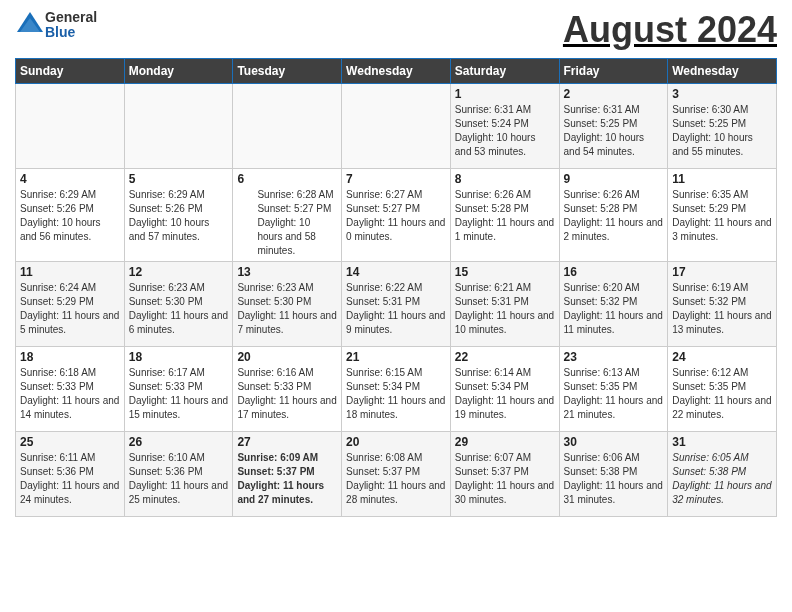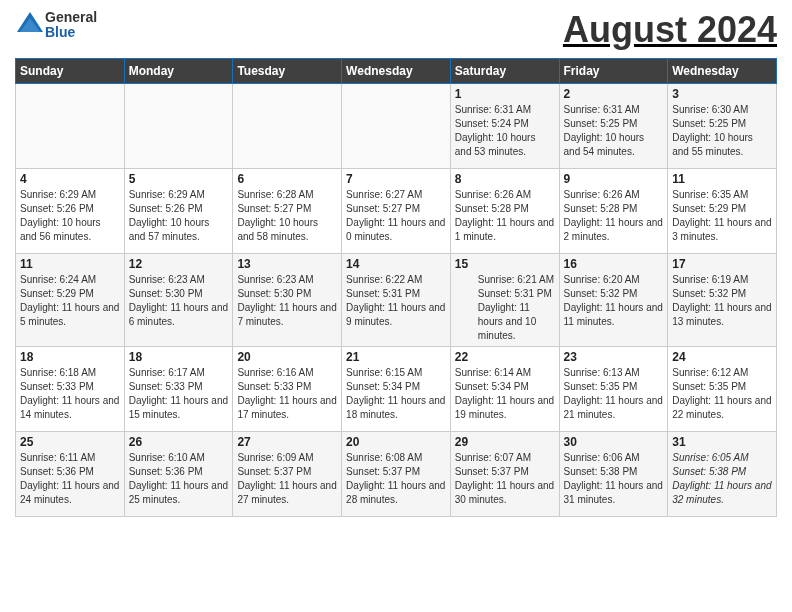--- a/index.html
+++ b/index.html
@@ -163,21 +163,21 @@
 Daylight: 10 hours and 56 minutes.</div>
         </td>
         <td>
           <span class="day-num">5</span>
           <div class="day-info" style="white-space: pre-line;">Sunrise: 6:29 AM
 Sunset: 5:26 PM
 Daylight: 10 hours and 57 minutes.</div>
         </td>
         <td>
           <span class="day-num">6</span>
-          <div class="day-info" style="white-space: pre-line;">Sunrise: 6:28 AM
+          <div class="day-info" style="white-space: pre-line; margin-left: 20px;">Sunrise: 6:28 AM
 Sunset: 5:27 PM
 Daylight: 10 hours and 58 minutes.</div>
         </td>
         <td>
           <span class="day-num">7</span>
           <div class="day-info" style="white-space: pre-line;">Sunrise: 6:27 AM
 Sunset: 5:27 PM
 Daylight: 11 hours and 0 minutes.</div>
         </td>
         <td>
@@ -219,21 +219,21 @@
 Daylight: 11 hours and 7 minutes.</div>
         </td>
         <td>
           <span class="day-num">14</span>
           <div class="day-info" style="white-space: pre-line;">Sunrise: 6:22 AM
 Sunset: 5:31 PM
 Daylight: 11 hours and 9 minutes.</div>
         </td>
         <td>
           <span class="day-num">15</span>
-          <div class="day-info" style="white-space: pre-line; margin-left: 23px;">Sunrise: 6:21 AM
+          <div class="day-info" style="white-space: pre-line;">Sunrise: 6:21 AM
 Sunset: 5:31 PM
 Daylight: 11 hours and 10 minutes.</div>
         </td>
         <td>
           <span class="day-num">16</span>
           <div class="day-info" style="white-space: pre-line;">Sunrise: 6:20 AM
 Sunset: 5:32 PM
 Daylight: 11 hours and 11 minutes.</div>
         </td>
         <td>
@@ -295,21 +295,21 @@
 Daylight: 11 hours and 24 minutes.</div>
         </td>
         <td>
           <span class="day-num">26</span>
           <div class="day-info" style="white-space: pre-line;">Sunrise: 6:10 AM
 Sunset: 5:36 PM
 Daylight: 11 hours and 25 minutes.</div>
         </td>
         <td>
           <span class="day-num">27</span>
-          <div class="day-info" style="white-space: pre-line;">Sunrise: 6:09 AM
+          <div class="day-info" style="white-space: pre-line; font-weight: bold;">Sunrise: 6:09 AM
 Sunset: 5:37 PM
 Daylight: 11 hours and 27 minutes.</div>
         </td>
         <td>
           <span class="day-num">20</span>
           <div class="day-info" style="white-space: pre-line;">Sunrise: 6:08 AM
 Sunset: 5:37 PM
 Daylight: 11 hours and 28 minutes.</div>
         </td>
         <td>

